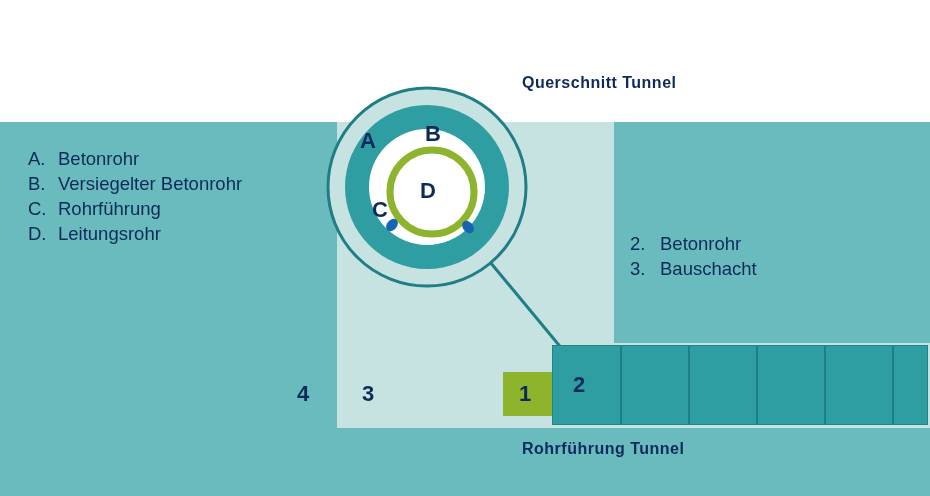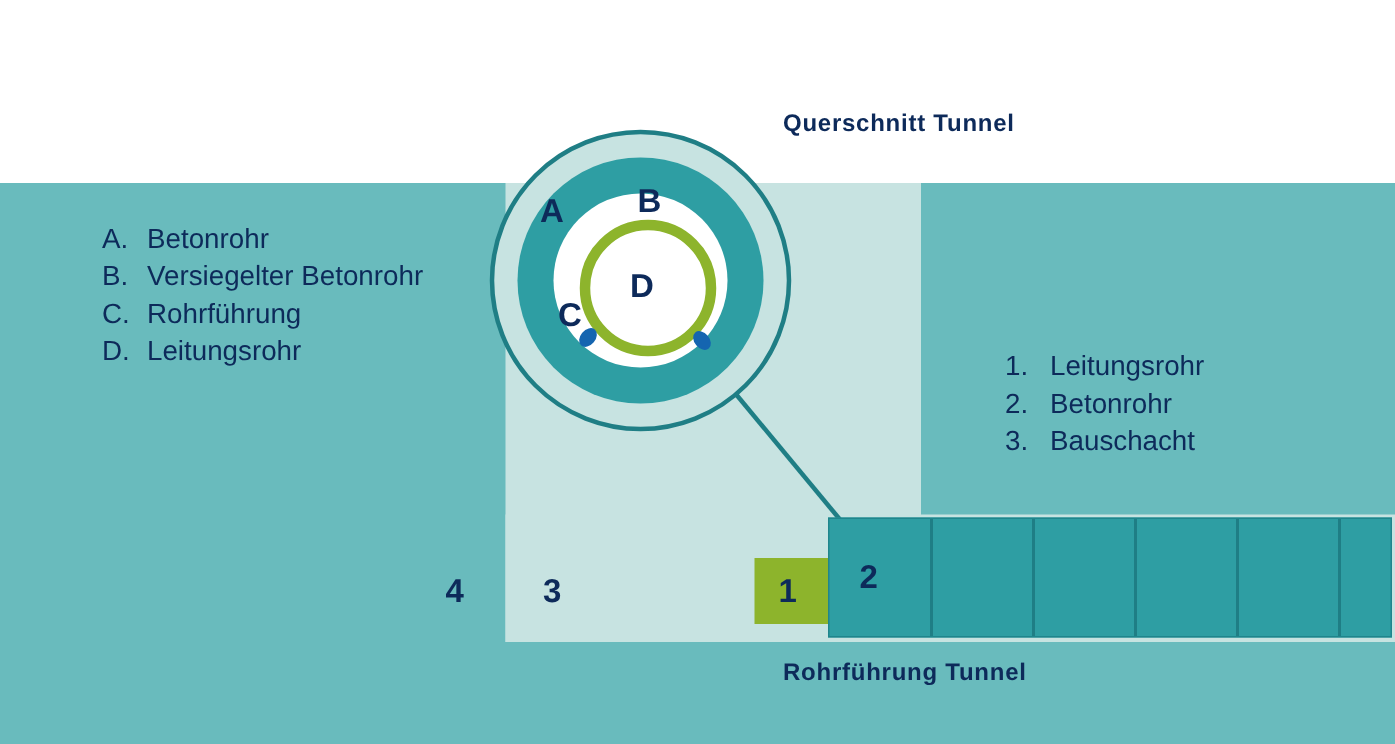--- a/index.html
+++ b/index.html
@@ -4,21 +4,21 @@
 <style>
   html,body{margin:0;padding:0;}
   body{width:930px;height:496px;position:relative;overflow:hidden;background:#ffffff;font-family:"Liberation Sans",sans-serif;}
   .abs{position:absolute;}
   .ground{left:0;top:122px;width:930px;height:374px;background:#69bbbd;}
   .shaft{left:337px;top:122px;width:277px;height:306px;background:#c7e3e1;}
   .shaft-bottom{left:337px;top:343px;width:593px;height:85px;background:#c7e3e1;}
   .ground-patch{left:614px;top:122px;width:316px;height:219px;background:#69bbbd;}
   .title{font-weight:bold;color:#0d2a5a;font-size:16px;letter-spacing:0.5px;}
   .legend{color:#0d2a5a;font-size:18.5px;line-height:25px;}
-  .legend div{white-space:nowrap;margin-left:40px;}
+  .legend div{white-space:nowrap;}
   .legend .n{display:inline-block;width:30px;}
   .num{font-weight:bold;color:#0d2a5a;font-size:22px;}
   .concrete{left:552px;top:345px;width:376px;height:80px;background:#2e9ea3;border:1px solid #1f858c;box-sizing:border-box;}
   .seg-line{position:absolute;top:0;bottom:0;width:2px;background:#1f7e85;}
   .pipe{left:503px;top:372px;width:49px;height:44px;background:#8db42c;}
 </style>
 </head>
 <body>
 
 <div class="abs ground"></div>
@@ -30,21 +30,20 @@
 <div class="abs title" style="left:522px;top:440px;">Rohrführung Tunnel</div>
 
 <div class="abs legend" style="left:28px;top:146px;">
   <div><span class="n">A.</span><span>Betonrohr</span></div>
   <div><span class="n">B.</span><span>Versiegelter Betonrohr</span></div>
   <div><span class="n">C.</span><span>Rohrführung</span></div>
   <div><span class="n">D.</span><span>Leitungsrohr</span></div>
 </div>
 
 <div class="abs legend" style="left:630px;top:231px;">
-  <div><span class="n">1.</span><span>Leitungsrohr</span></div>
   <div><span class="n">2.</span><span>Betonrohr</span></div>
   <div><span class="n">3.</span><span>Bauschacht</span></div>
 </div>
 
 <svg class="abs" style="left:0;top:0;" width="930" height="496">
   <g>
     <line x1="490" y1="262" x2="563" y2="350" stroke="#1f7e85" stroke-width="3"></line>
     <circle cx="427" cy="187" r="99" fill="#c7e3e1" stroke="#1f7e85" stroke-width="3"></circle>
     <circle cx="427" cy="187" r="82" fill="#2e9ea3"></circle>
     <circle cx="427" cy="187" r="58" fill="#ffffff"></circle>

